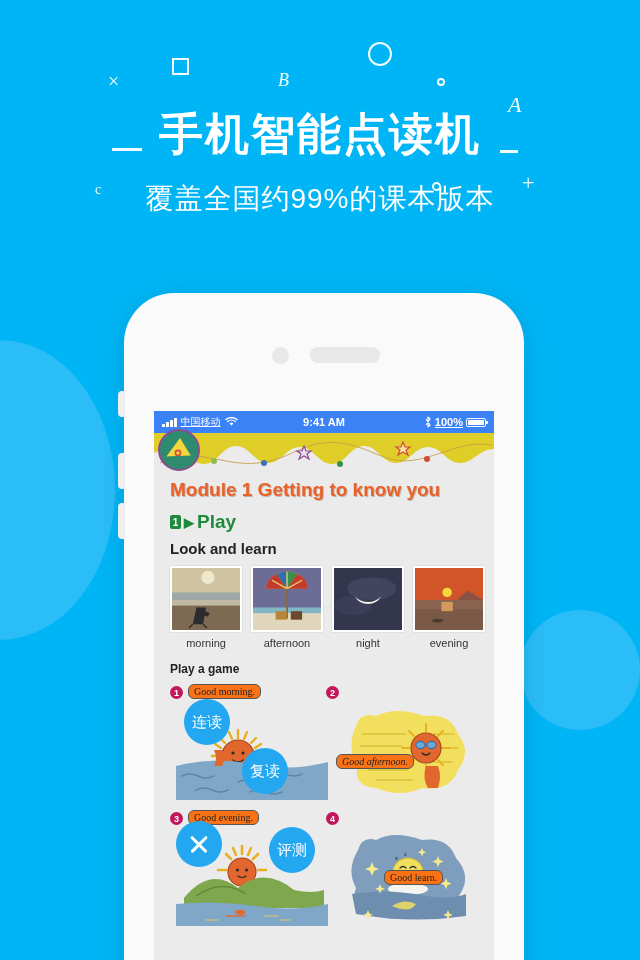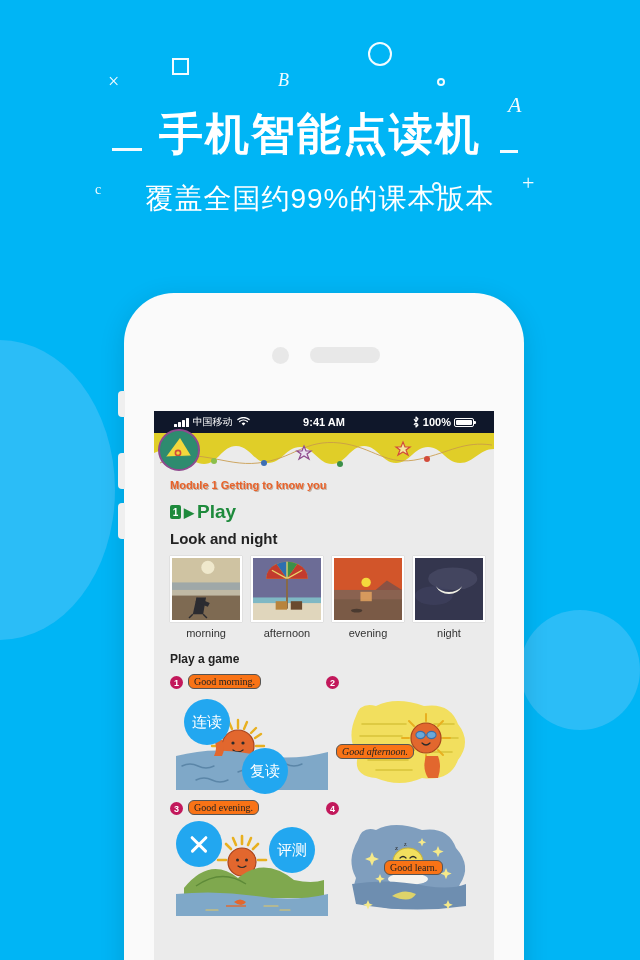--- a/index.html
+++ b/index.html
@@ -58,22 +58,22 @@
   #btn-voldn  { top:210px; height:36px; }
 
   
   #screen {
     position:absolute; left:30px; top:118px; width:340px; height:582px;
     background:#ebebeb; overflow:hidden;
   }
 
   
   #status-bar {
-    height:22px; background:#0f172a; display:flex; align-items:center;
-    padding:0 20px; color:#fff; font-size:11px; position:relative;
+    height:22px; background:#3b82f6; display:flex; align-items:center;
+    padding:0 8px; color:#fff; font-size:11px; position:relative;text-decoration:underline;
   }
   #status-left { display:flex; align-items:center; gap:4px; }
   #signal-bars { display:flex; align-items:flex-end; gap:1.5px; height:9px; }
   #signal-bars i { width:2.5px; background:#fff; display:block; border-radius:.5px; }
   #signal-bars i:nth-child(1){height:3px}
   #signal-bars i:nth-child(2){height:5px}
   #signal-bars i:nth-child(3){height:7px}
   #signal-bars i:nth-child(4){height:9px}
   #carrier { font-size:10px; }
   #status-time {
@@ -99,21 +99,21 @@
   #banner svg { display:block; width:100%; height:40px; }
   #banner-badge {
     position:absolute; left:4px; top:-4px; width:42px; height:42px;
     border-radius:50%; background:#2E8B6F; border:2px solid #8E4A8E;
     overflow:hidden;
   }
 
   
   #page { padding:2px 16px 0 16px; }
   #module-title {
-    color:#E8622A; font-size:11px; font-weight:bold; margin-top:4px;
+    color:#E8622A; font-size:19px; font-weight:bold; margin-top:4px;
     text-shadow:1px 1px 0 rgba(120,60,20,.35);
   }
   #hello-line {
     display:flex; align-items:center; gap:3px; margin-top:10px;
     color:#1E8A3C; font-weight:bold; font-size:19px;
   }
   #hello-num {
     background:#1E8A3C; color:#fff; font-size:10px; width:11px; height:14px;
     display:flex; align-items:center; justify-content:center; border-radius:2px;
   }
@@ -260,21 +260,21 @@
     <div id="page">
 
       <div id="module-title">Module 1  Getting to know you</div>
 
       <div id="hello-line">
         <span id="hello-num">1</span>
         <span style="font-size:13px;line-height:1;">▶</span>
         <span>Play</span>
       </div>
 
-      <div id="look-learn">Look and night</div>
+      <div id="look-learn">Look and learn</div>
 
       <div id="photo-row">
 
         <div class="photo-cell">
           <div class="photo">
             <svg width="100%" height="100%" viewBox="0 0 72 66" preserveAspectRatio="none">
               <rect width="72" height="28" fill="#CFC3A2"></rect>
               <circle cx="38" cy="10" r="7" fill="#F2ECD0" opacity=".9"></circle>
               <rect y="26" width="72" height="14" fill="#9FA8A8"></rect>
               <rect y="34" width="72" height="8" fill="#C0B9A4"></rect>
@@ -305,42 +305,42 @@
               <rect x="24" y="46" width="12" height="9" fill="#B8843C"></rect>
               <rect x="40" y="46" width="12" height="9" fill="#6A4A2E"></rect>
             </svg>
           </div>
           <div class="photo-label">afternoon</div>
         </div>
 
         <div class="photo-cell">
           <div class="photo">
             <svg width="100%" height="100%" viewBox="0 0 72 66" preserveAspectRatio="none">
+              <rect width="72" height="66" fill="#34364E"></rect>
+              <ellipse cx="40" cy="22" rx="26" ry="12" fill="#4A4C66" opacity=".7"></ellipse>
+              <ellipse cx="20" cy="40" rx="20" ry="10" fill="#414360" opacity=".6"></ellipse>
+              <path d="M22 30 A16 16 0 0 0 50 30 A19 19 0 0 1 22 30 Z" fill="#F0F0E4"></path>
+            </svg>
+          </div>
+          <div class="photo-label">night</div>
+        </div>
+
+        <div class="photo-cell">
+          <div class="photo">
+            <svg width="100%" height="100%" viewBox="0 0 72 66" preserveAspectRatio="none">
               <rect width="72" height="36" fill="#D2552A"></rect>
               <circle cx="34" cy="26" r="5" fill="#F5D93C"></circle>
               <path d="M44 34 L56 24 L72 34 Z" fill="#8A5244"></path>
               <rect y="34" width="72" height="12" fill="#8A6250"></rect>
               <rect y="44" width="72" height="22" fill="#7A5A46"></rect>
               <rect x="28" y="36" width="12" height="10" fill="#E8A860" opacity=".8"></rect>
               <ellipse cx="24" cy="56" rx="6" ry="2" fill="#4A3A30"></ellipse>
             </svg>
           </div>
           <div class="photo-label">evening</div>
-        </div>
-
-        <div class="photo-cell">
-          <div class="photo">
-            <svg width="100%" height="100%" viewBox="0 0 72 66" preserveAspectRatio="none">
-              <rect width="72" height="66" fill="#34364E"></rect>
-              <ellipse cx="40" cy="22" rx="26" ry="12" fill="#4A4C66" opacity=".7"></ellipse>
-              <ellipse cx="20" cy="40" rx="20" ry="10" fill="#414360" opacity=".6"></ellipse>
-              <path d="M22 30 A16 16 0 0 0 50 30 A19 19 0 0 1 22 30 Z" fill="#F0F0E4"></path>
-            </svg>
-          </div>
-          <div class="photo-label">night</div>
         </div>
 
       </div>
 
       <div id="play-title">Play a game</div>
 
       <div id="game-grid">
 
         <div class="game-cell">
           <div class="game-num" style="left:0;top:4px;">1</div>

